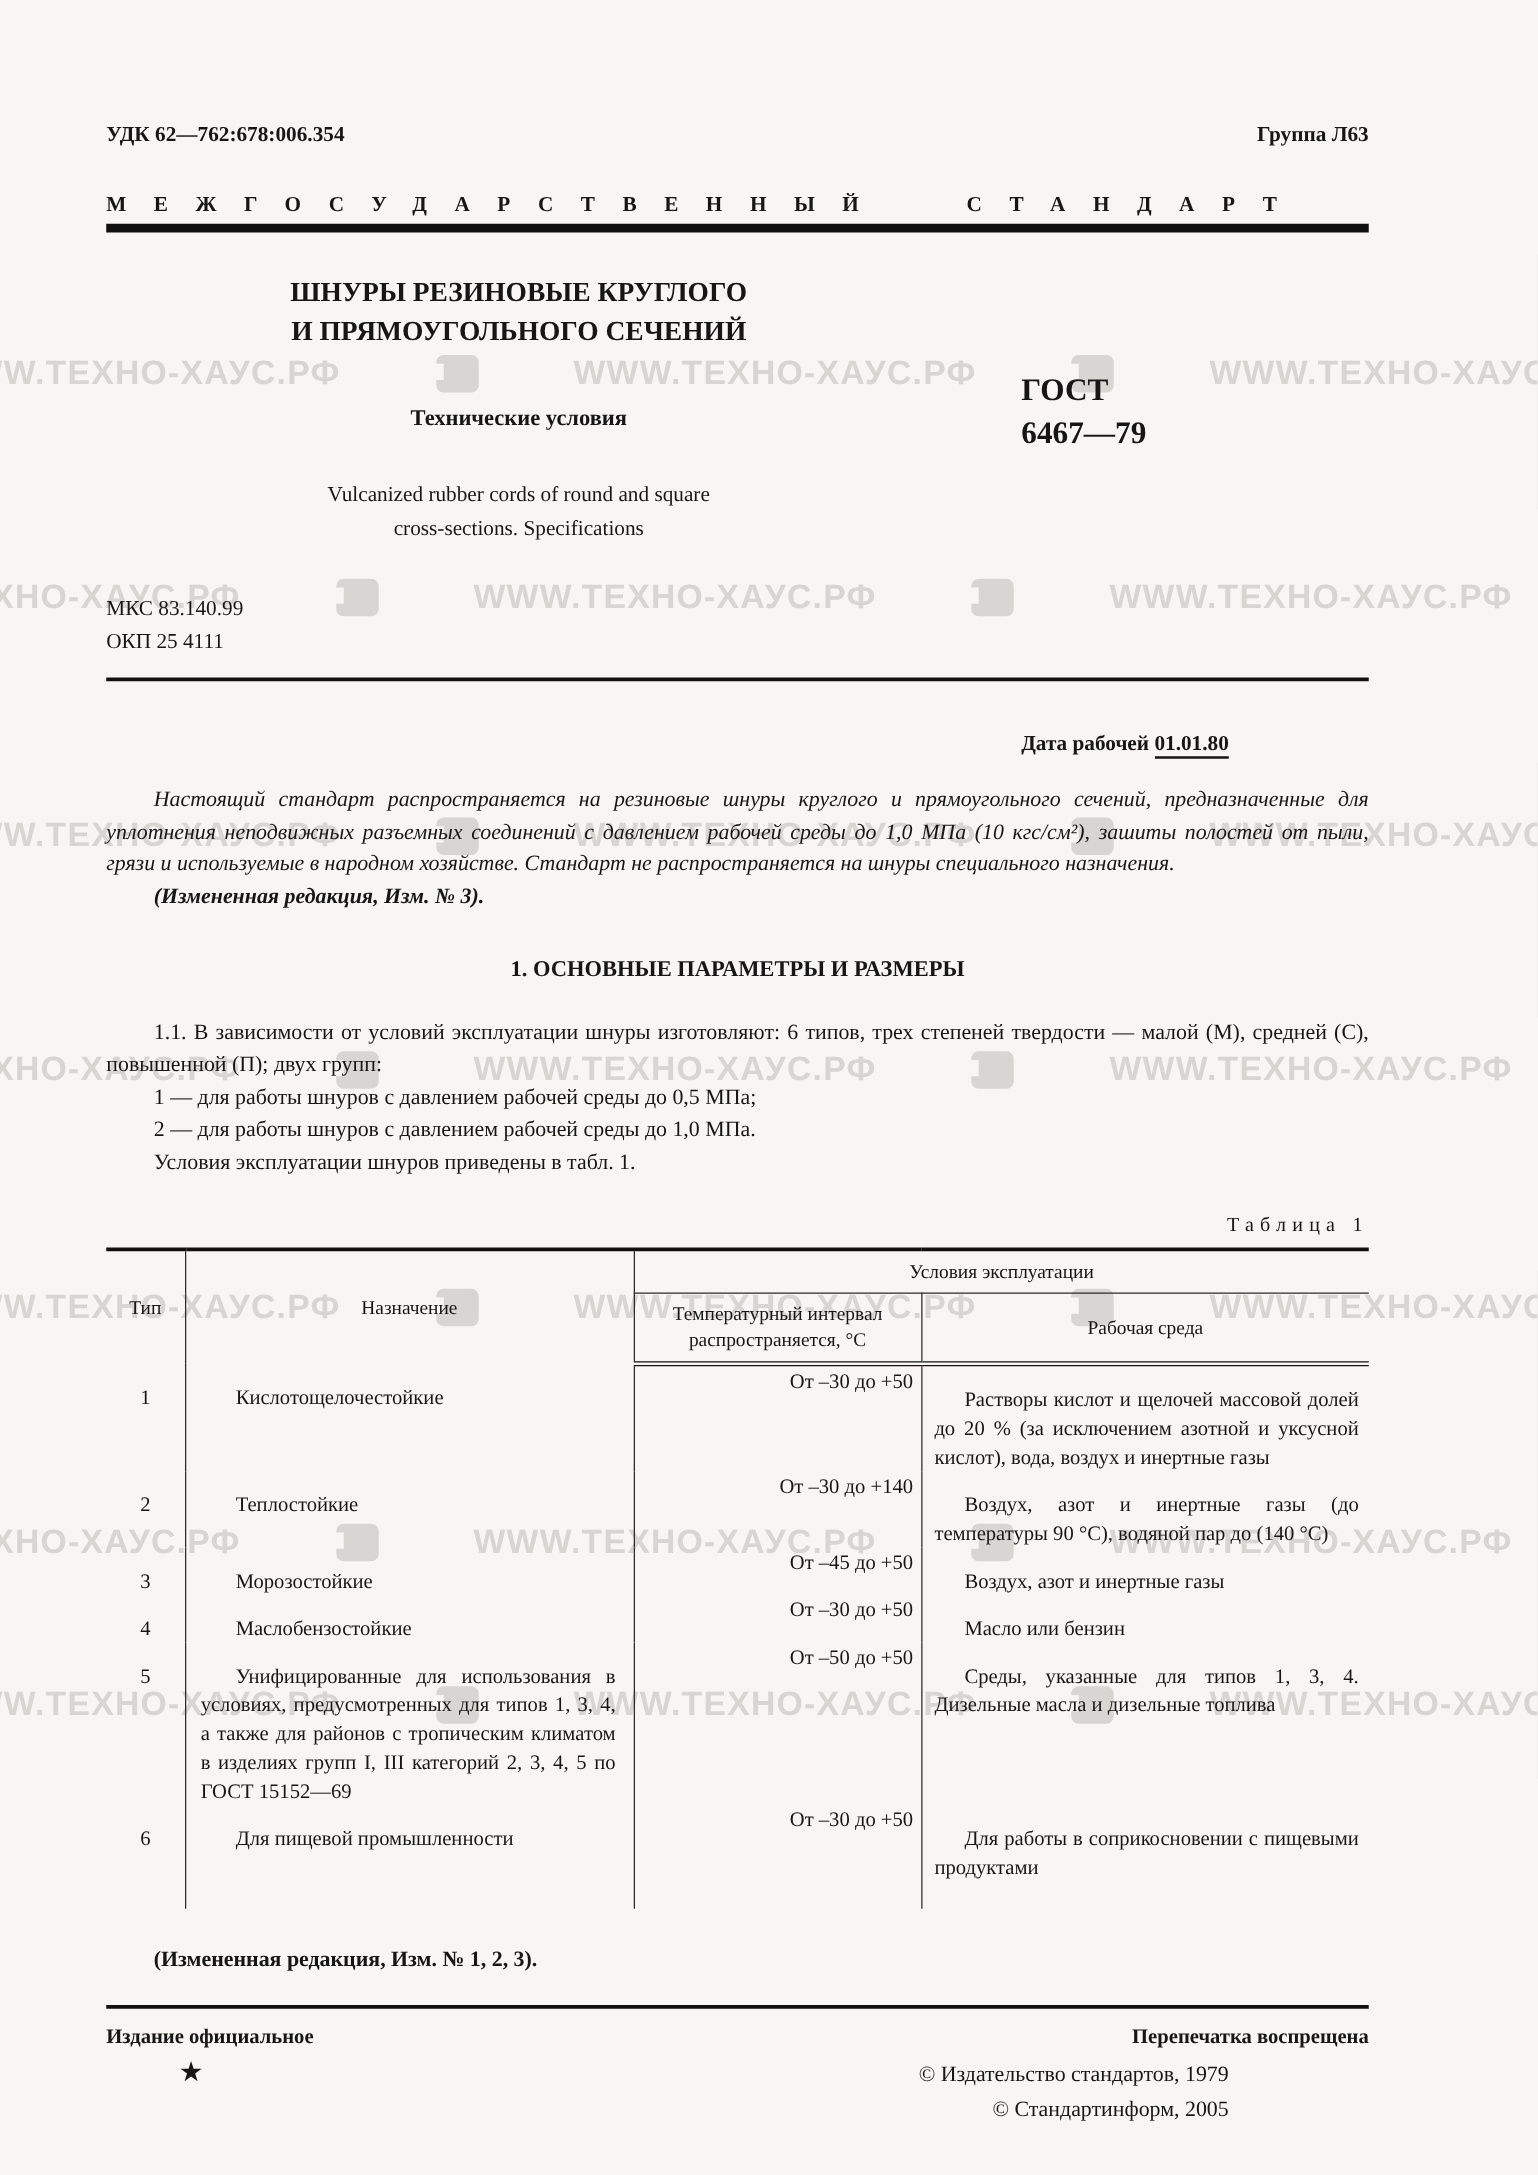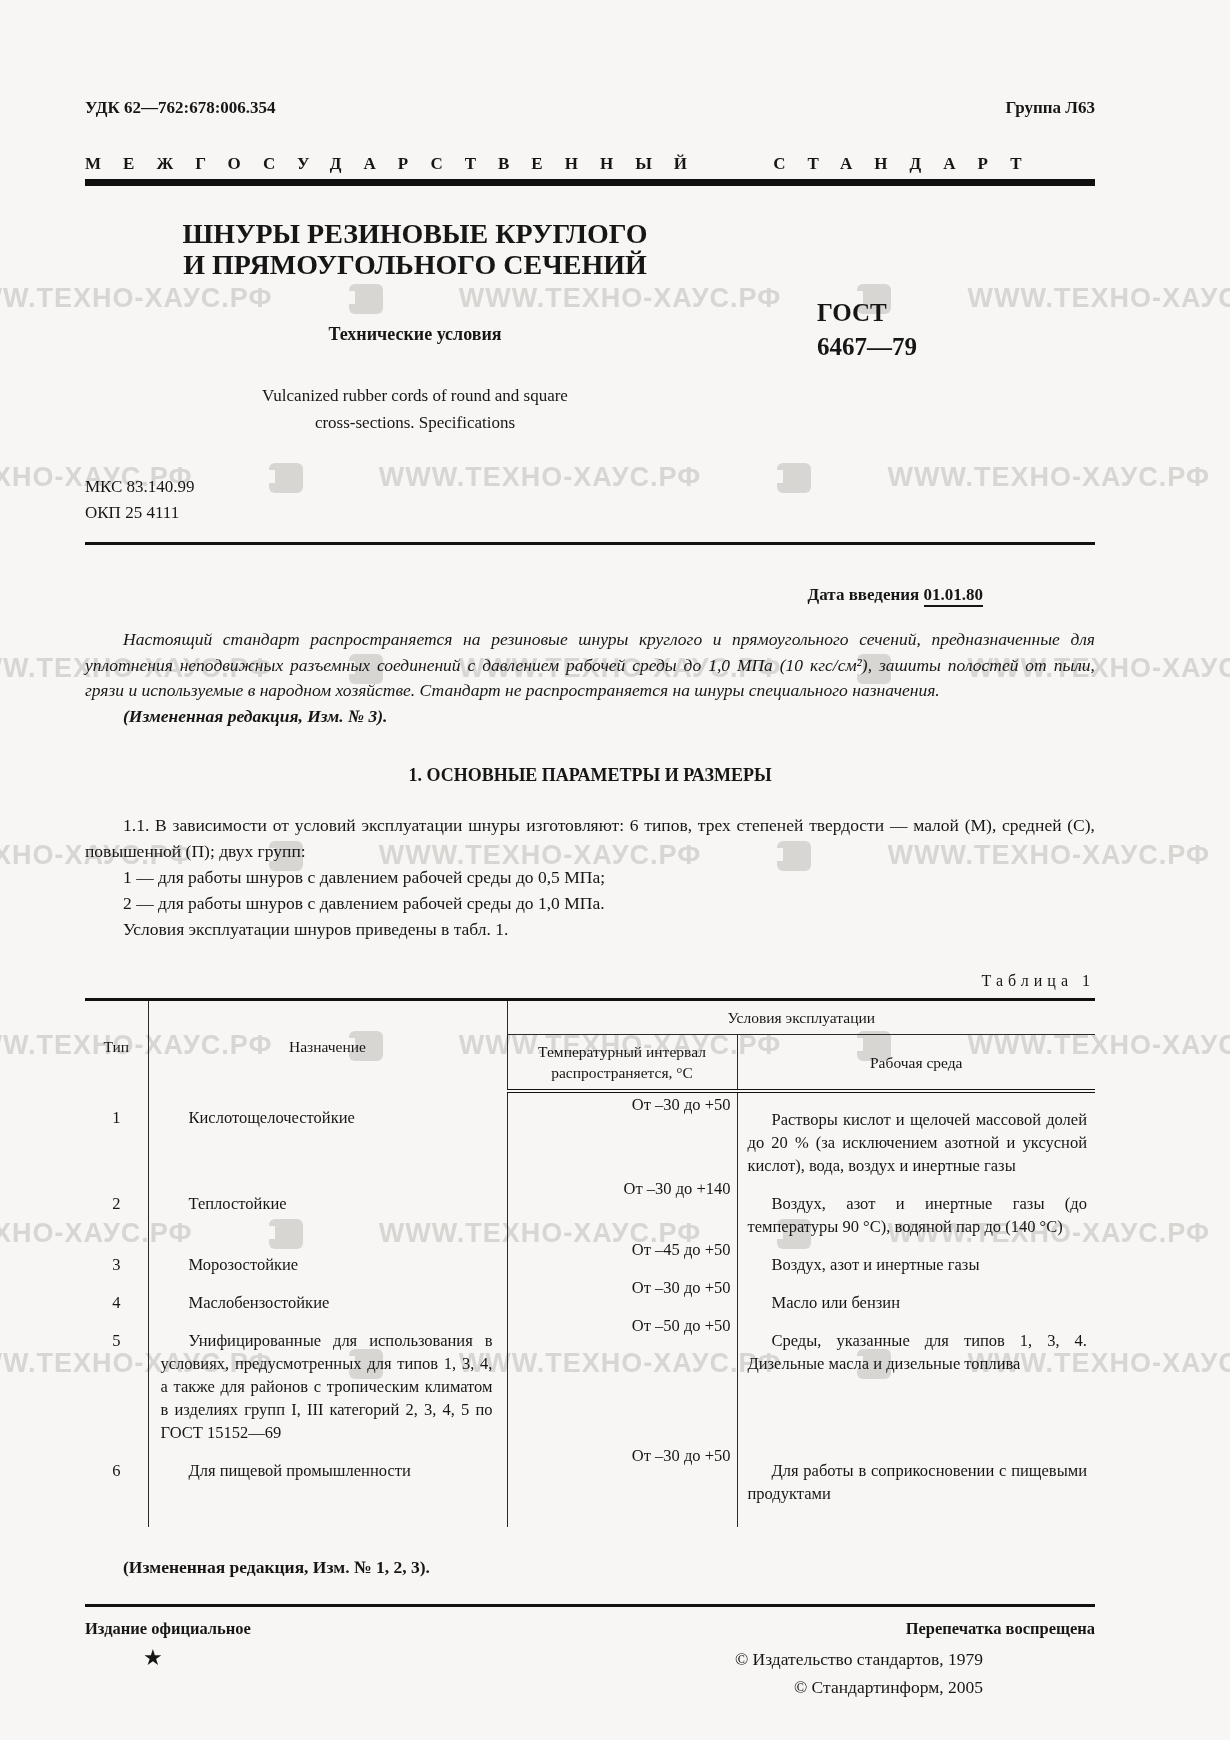--- a/index.html
+++ b/index.html
@@ -23,21 +23,21 @@
   .wm-icon::after{content:"";position:absolute;left:-7px;top:7px;width:13px;height:13px;background:#f7f6f4;}
 
   
   .hdr-row{display:flex;justify-content:space-between;padding-top:98px;font-weight:bold;font-size:17px;}
   .std-banner{margin-top:36px;font-weight:bold;font-size:17px;letter-spacing:22px;word-spacing:38px;white-space:nowrap;}
   .std-bar{margin-top:5px;height:7px;background:#101010;}
 
   
   .title-area{position:relative;margin-top:32px;min-height:230px;}
   .title-left{width:660px;text-align:center;}
-  .doc-title{font-weight:bold;font-size:28px;line-height:31px;}
+  .doc-title{font-weight:bold;font-size:22px;line-height:31px;}
   .doc-subtitle{margin-top:44px;font-weight:bold;font-size:18px;}
   .eng-title{margin-top:37px;font-size:17px;line-height:27px;}
   .gost-block{position:absolute;right:58px;top:78px;width:220px;text-align:left;
               font-weight:bold;font-size:25px;line-height:34px;}
   .codes{margin-top:26px;font-size:17px;line-height:26px;}
 
   .rule{height:3px;background:#111;margin-top:16px;}
   .intro-date{margin-top:40px;text-align:right;padding-right:112px;font-weight:bold;font-size:17px;}
   .intro-date .dateval{border-bottom:2px solid #161616;padding-bottom:1px;}
 
@@ -157,21 +157,21 @@
     </div>
 
     <div class="codes">
       <div>МКС  83.140.99</div>
       <div>ОКП 25 4111</div>
     </div>
 
     <div class="rule"></div>
 
     <div class="intro-date">
-      <span>Дата введения</span>
+      <span>Дата рабочей</span>
       <span> </span>
       <span class="dateval">01.01.80</span>
     </div>
 
     <div class="bodytext">
       <p>Настоящий стандарт распространяется на резиновые шнуры круглого и прямоугольного сечений, предназначенные для уплотнения неподвижных разъемных соединений с давлением рабочей среды до 1,0 МПа (10 кгс/см²), зашиты полостей от пыли, грязи и используемые в народном хозяйстве. Стандарт не распространяется на шнуры специального назначения.</p>
       <p class="bold">(Измененная редакция, Изм. № 3).</p>
     </div>
 
     <div class="sec-heading">1. ОСНОВНЫЕ ПАРАМЕТРЫ И РАЗМЕРЫ</div>

